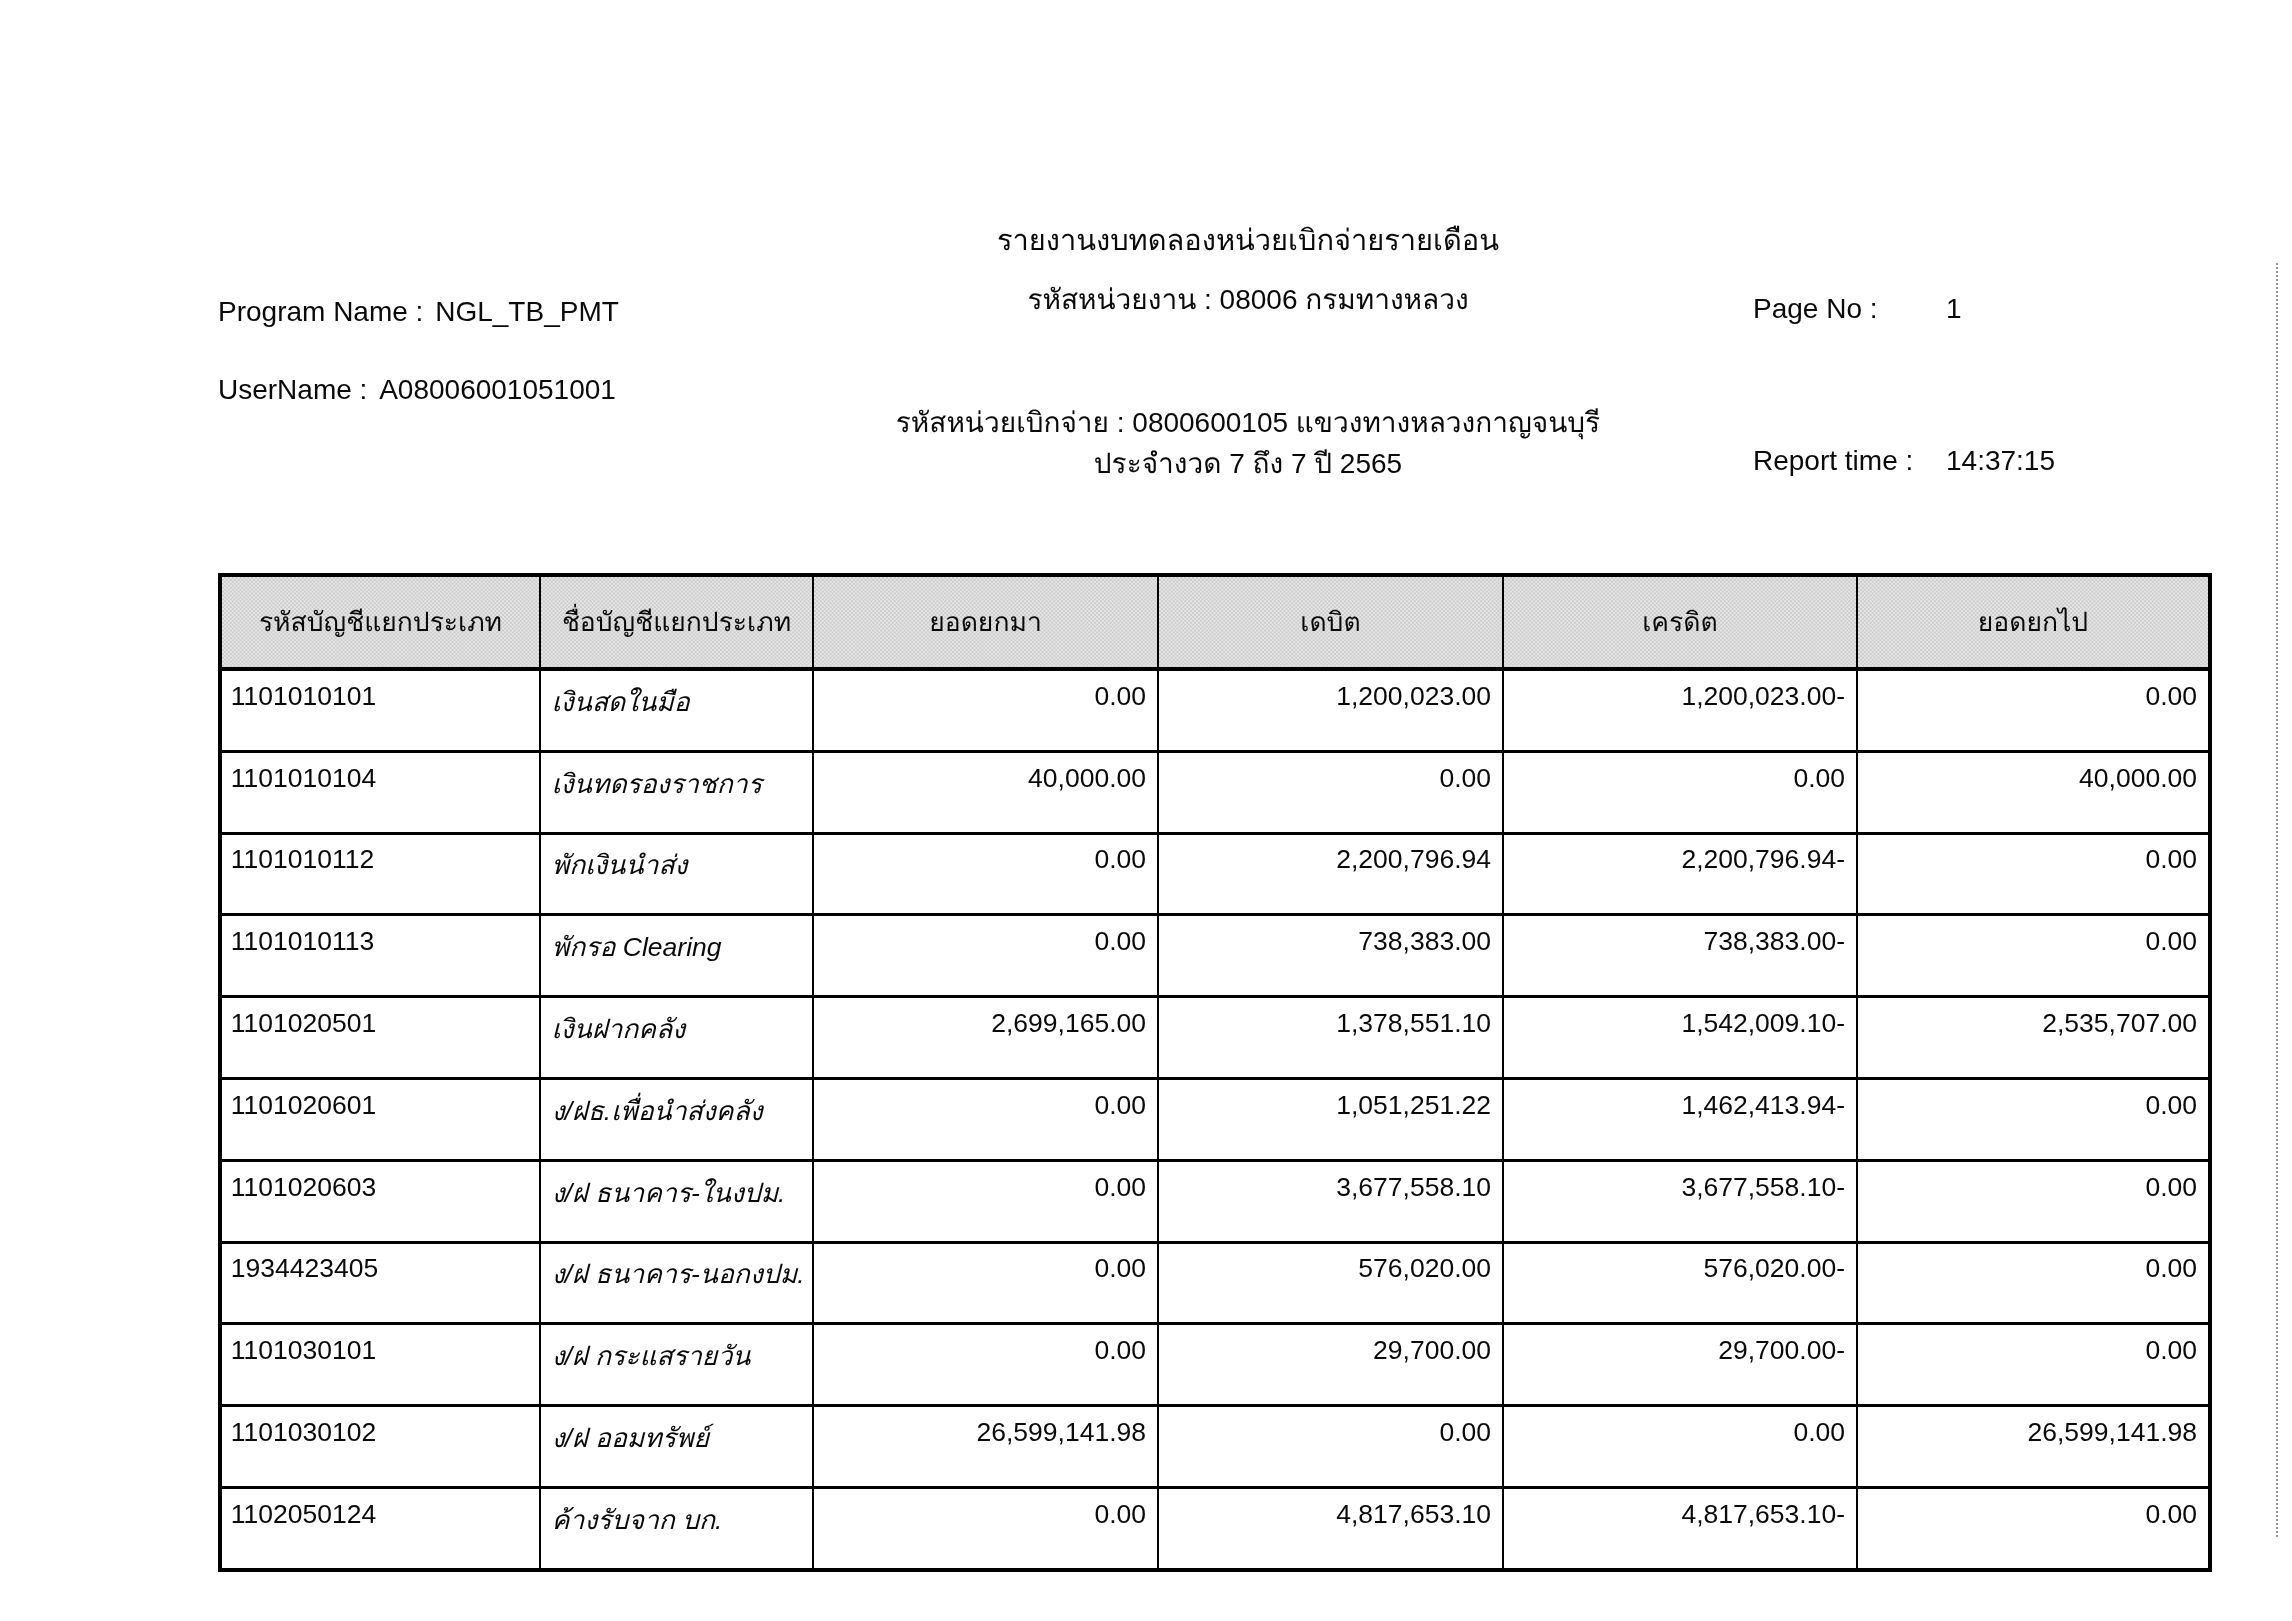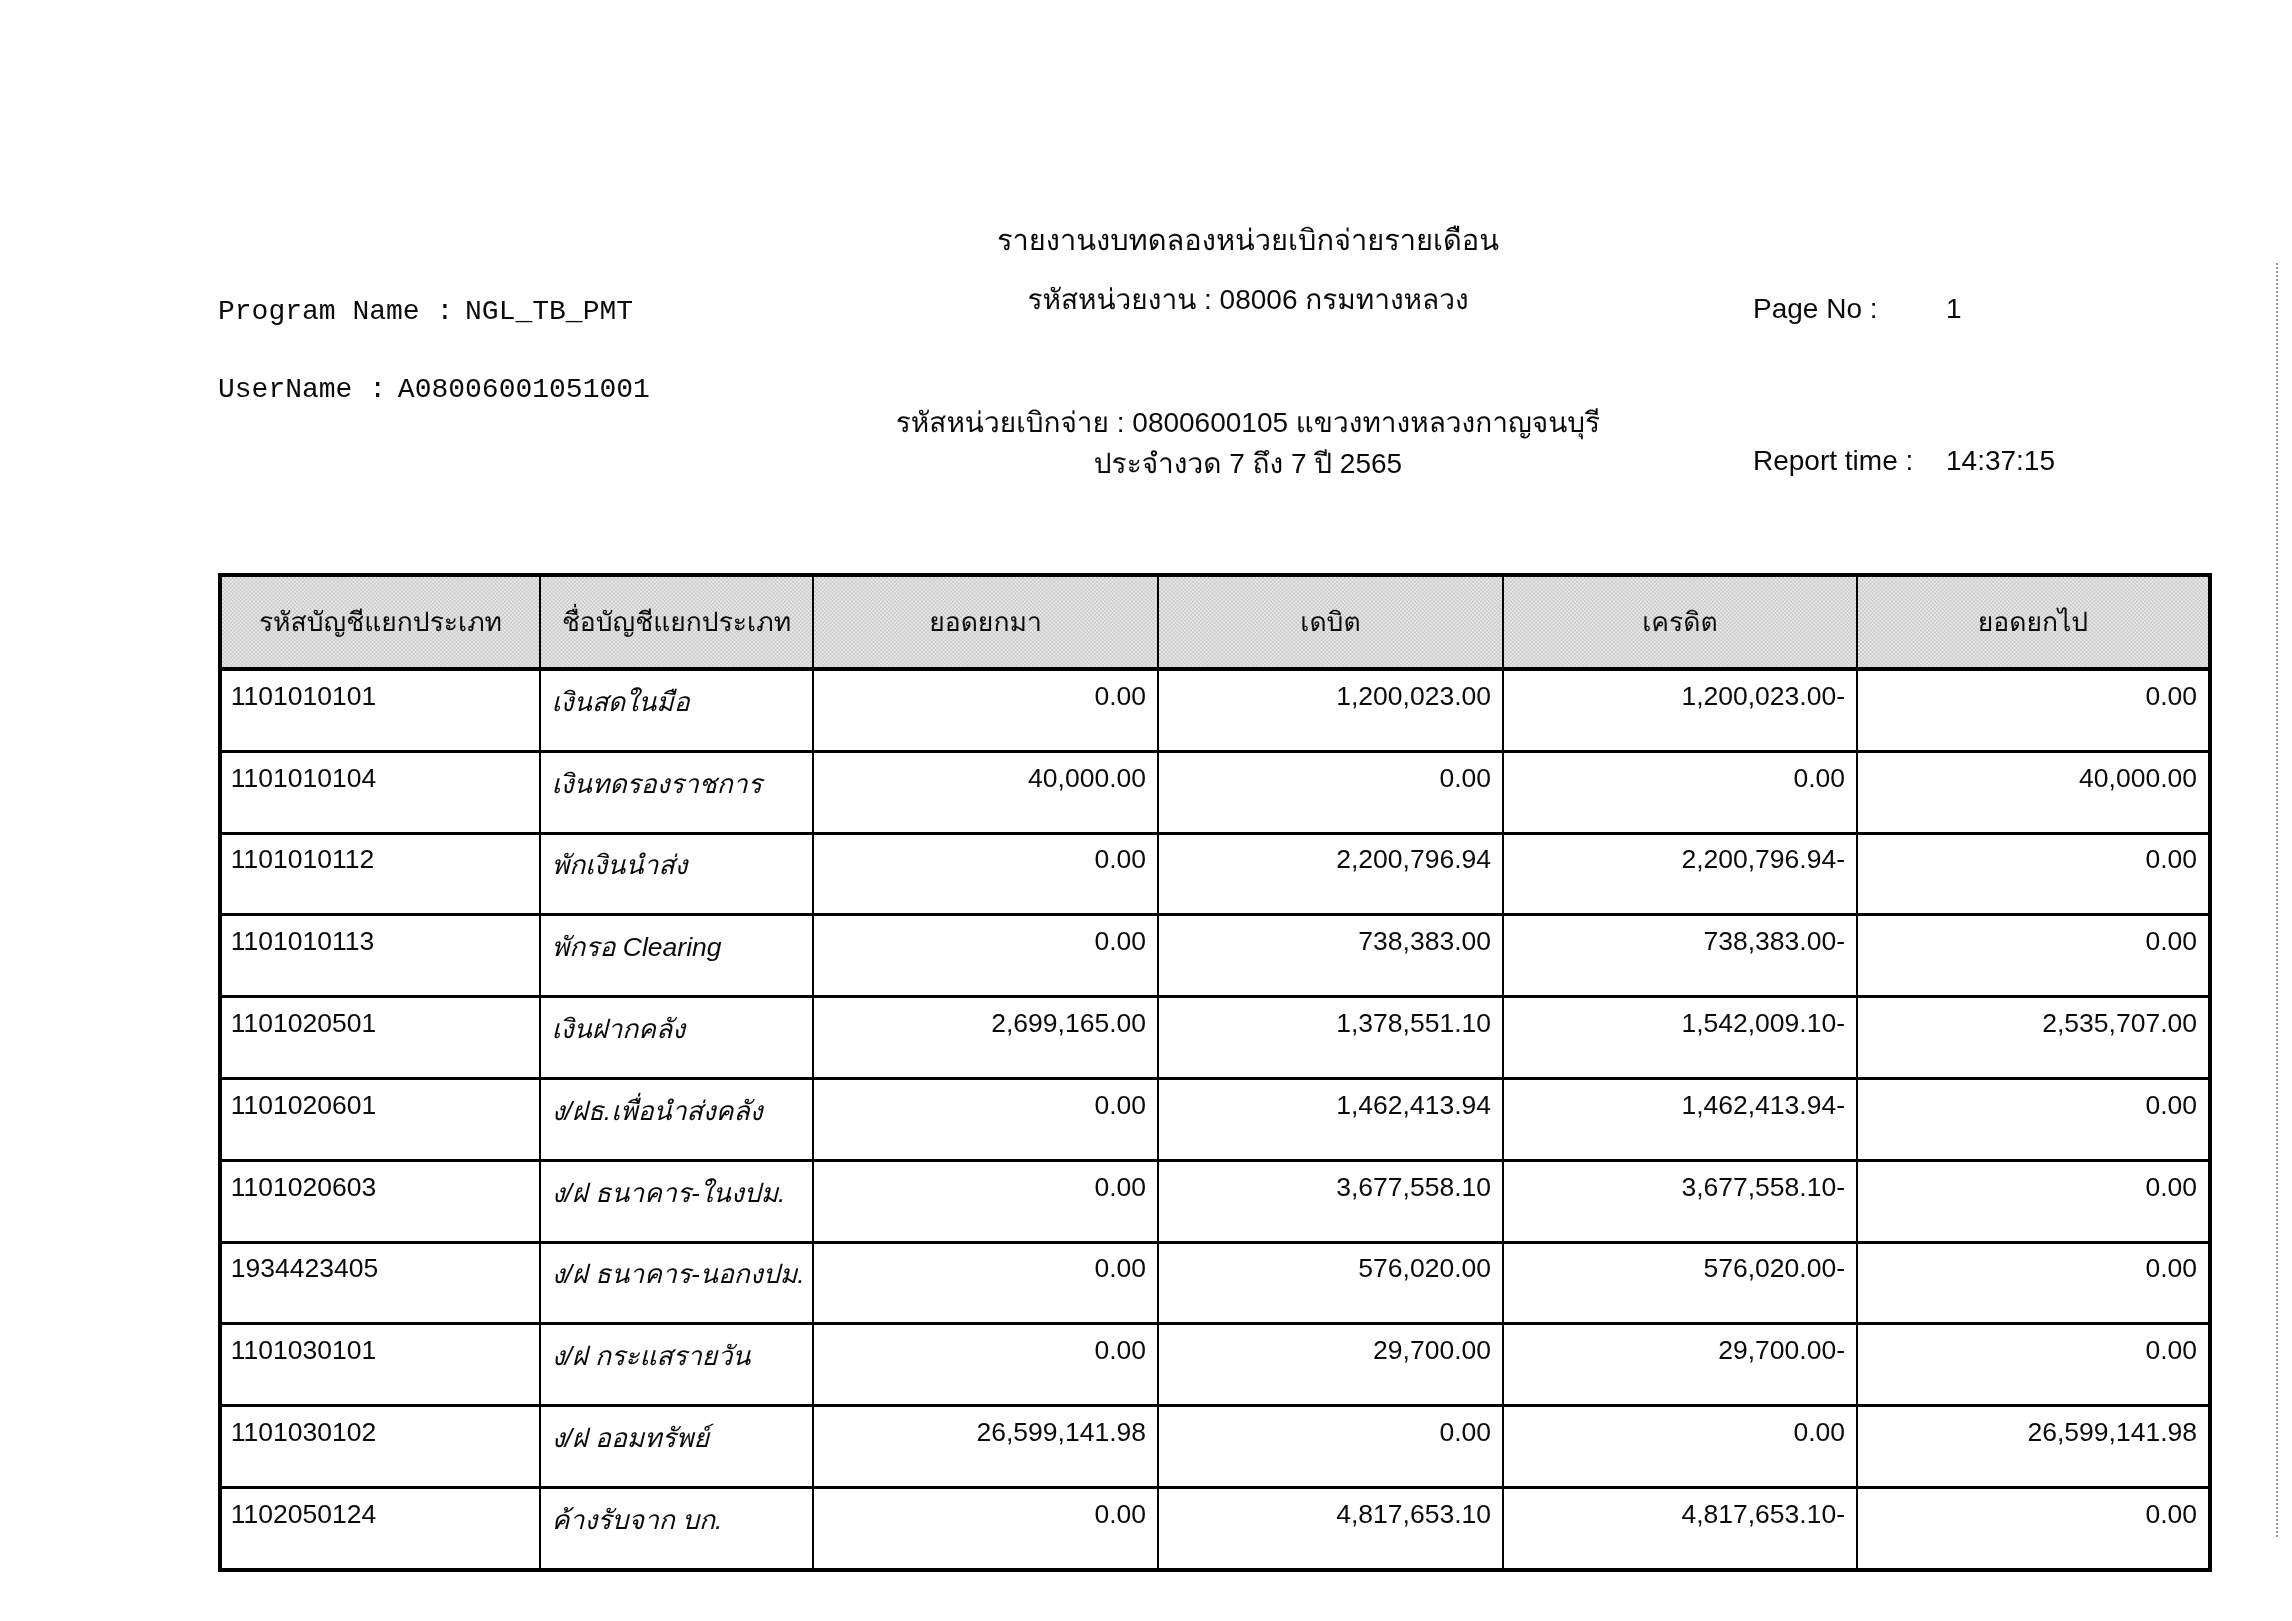--- a/index.html
+++ b/index.html
@@ -15,21 +15,21 @@
   .hline{font-size:28px;line-height:39px;white-space:nowrap;}
   .title-line{
     left:203px;width:2090px;top:220px;
     text-align:center;font-size:29px;line-height:41px;
   }
   .center-col{left:203px;width:2090px;text-align:center;}
   .left-col{left:218px;text-align:left;}
   .right-row{left:1753px;width:510px;display:flex;align-items:center;}
   .right-row .rlabel{width:193px;flex:0 0 193px;}
   .right-row .rvalue{flex:1;}
-  .kv{display:flex;gap:11.8px;font-family:Liberation Mono, monospace;}
+  .kv{display:flex;gap:11.8px;}
 
   
   table.tb{
     position:absolute;left:218px;top:573px;
     width:1990px;
     border-collapse:collapse;
     table-layout:fixed;
     font-size:26.5px;
   }
   table.tb th, table.tb td{
@@ -149,21 +149,21 @@
           <td class="c-name">เงินฝากคลัง</td>
           <td class="c-num">2,699,165.00</td>
           <td class="c-num">1,378,551.10</td>
           <td class="c-num">1,542,009.10-</td>
           <td class="c-num">2,535,707.00</td>
         </tr>
         <tr>
           <td class="c-code">1101020601</td>
           <td class="c-name">ง/ฝธ.เพื่อนำส่งคลัง</td>
           <td class="c-num">0.00</td>
-          <td class="c-num">1,462,413.94</td>
+          <td class="c-num">1,051,251.22</td>
           <td class="c-num">1,462,413.94-</td>
           <td class="c-num">0.00</td>
         </tr>
         <tr>
           <td class="c-code">1101020603</td>
           <td class="c-name">ง/ฝ ธนาคาร-ในงปม.</td>
           <td class="c-num">0.00</td>
           <td class="c-num">3,677,558.10</td>
           <td class="c-num">3,677,558.10-</td>
           <td class="c-num">0.00</td>

